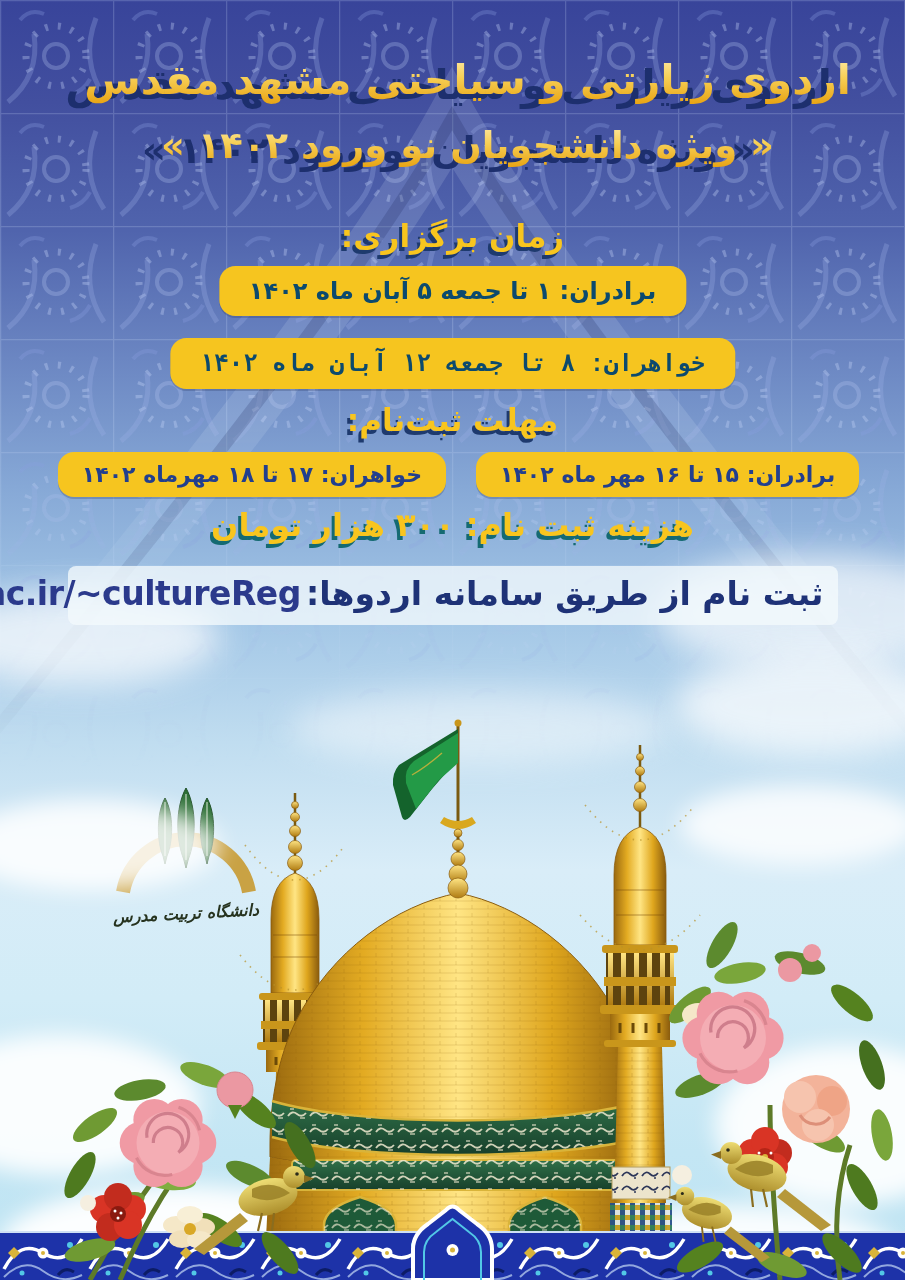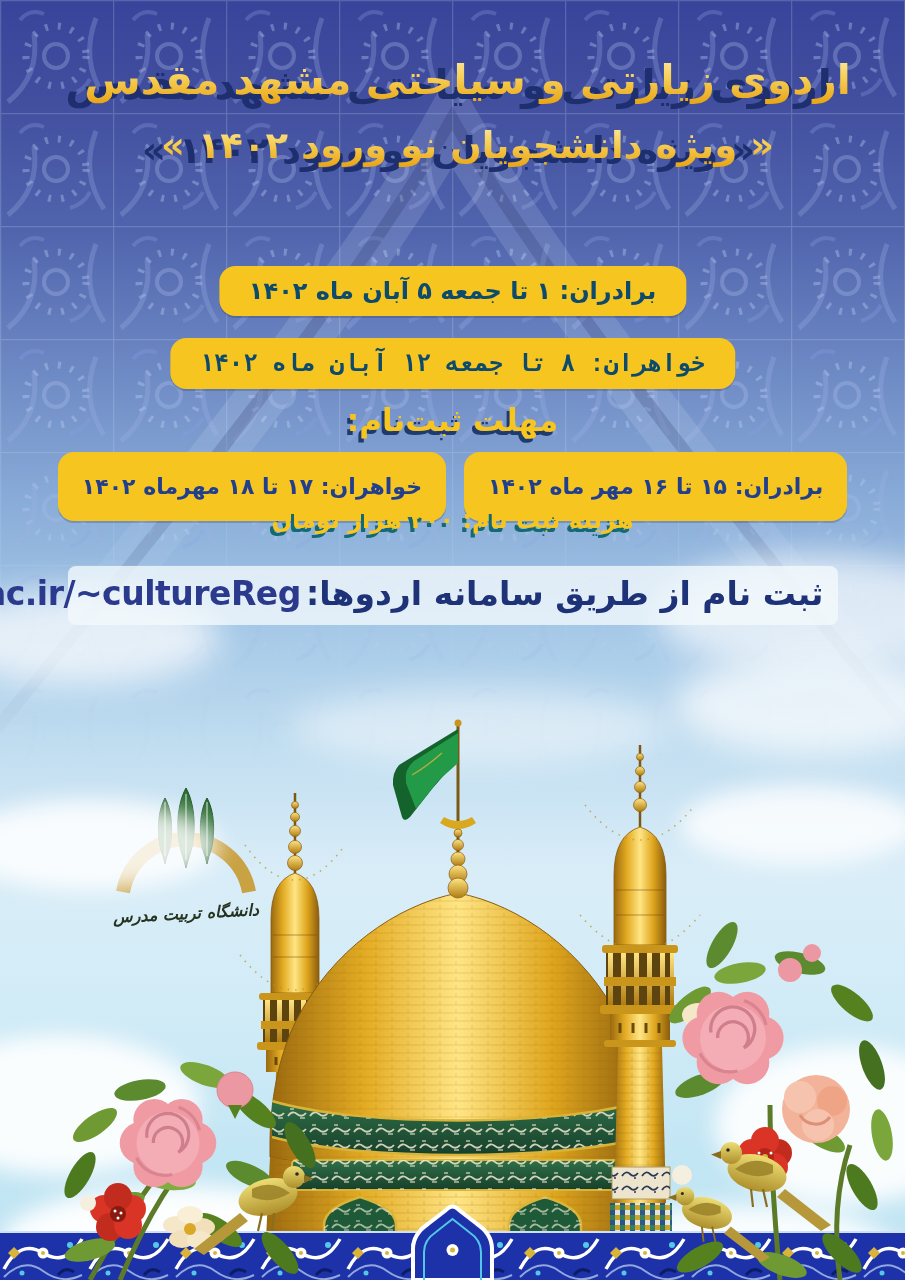--- a/index.html
+++ b/index.html
@@ -40,25 +40,26 @@
     position:absolute;left:50%;transform:translateX(-50%);
     background:#f6c51f;border-radius:16px;padding:11px 30px;
     color:#0c4a6e;font-weight:bold;font-size:24px;direction:rtl;white-space:nowrap;
     box-shadow:0 2px 0 rgba(40,50,90,.25);
   }
   .p1{top:266px;}
   .p2{top:338px;font-family:Liberation Mono, monospace;}
   .row{position:absolute;top:452px;left:0;width:100%;display:flex;direction:rtl;
        justify-content:center;gap:18px;}
   .row .pill2{
-    background:#f6c51f;border-radius:16px;padding:22px 24px;color:#223f8e;
+    background:#f6c51f;border-radius:16px;padding:10px 24px;color:#223f8e;
     font-weight:bold;font-size:22px;direction:rtl;white-space:nowrap;
     box-shadow:0 2px 0 rgba(40,50,90,.25);
+    margin-left:12px;
   }
-  .fee{top:506px;font-size:24px;}
+  .fee{top:506px;font-size:32px;}
   .reg-panel{
     position:absolute;top:566px;left:50%;transform:translateX(-50%);
     width:742px;background:rgba(244,250,253,.78);border-radius:8px;
     padding:8px 14px 12px;text-align:center;
   }
   .reg-line1{direction:rtl;white-space:nowrap;}
   .reg-label{font-size:33px;font-weight:bold;color:#1e3277;}
   .reg-url{font-size:33px;font-weight:bold;color:#2b3a8c;letter-spacing:-0.5px;}
   .reg-line2{direction:rtl;margin-top:6px;font-size:23px;font-weight:bold;color:#23407e;}
   .bar{color:#f2b418;font-weight:bold;padding:0 8px;}
@@ -99,20 +100,21 @@
     <span class="trel tline t1">
       <span class="tshadow">اردوی زیارتی و سیاحتی مشهد مقدس</span>
       <span class="tfill">اردوی زیارتی و سیاحتی مشهد مقدس</span>
     </span>
     <span class="trel tline t2">
       <span class="tshadow">« ویژه دانشجویان نو ورود ۱۴۰۲ »</span>
       <span class="tfill">« ویژه دانشجویان نو ورود ۱۴۰۲ »</span>
     </span>
   </div>
 
+  <div class="txt heading shadow-navy h-schedule">زمان برگزاری:</div>
   <div class="pill p1">برادران: ۱ تا جمعه ۵ آبان ماه ۱۴۰۲</div>
   <div class="pill p2">خواهران: ۸ تا جمعه ۱۲ آبان ماه ۱۴۰۲</div>
 
   <div class="txt heading shadow-navy h-deadline">مهلت ثبت‌نام:</div>
   <div class="row">
     <div class="pill2">برادران: ۱۵ تا ۱۶ مهر ماه ۱۴۰۲</div>
     <div class="pill2">خواهران: ۱۷ تا ۱۸ مهرماه ۱۴۰۲</div>
   </div>
 
   <div class="txt heading shadow-teal fee">هزینه ثبت نام: ۳۰۰ هزار تومان</div>

